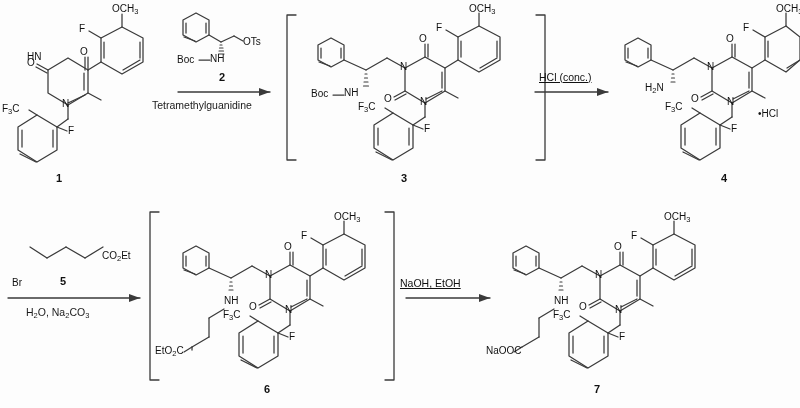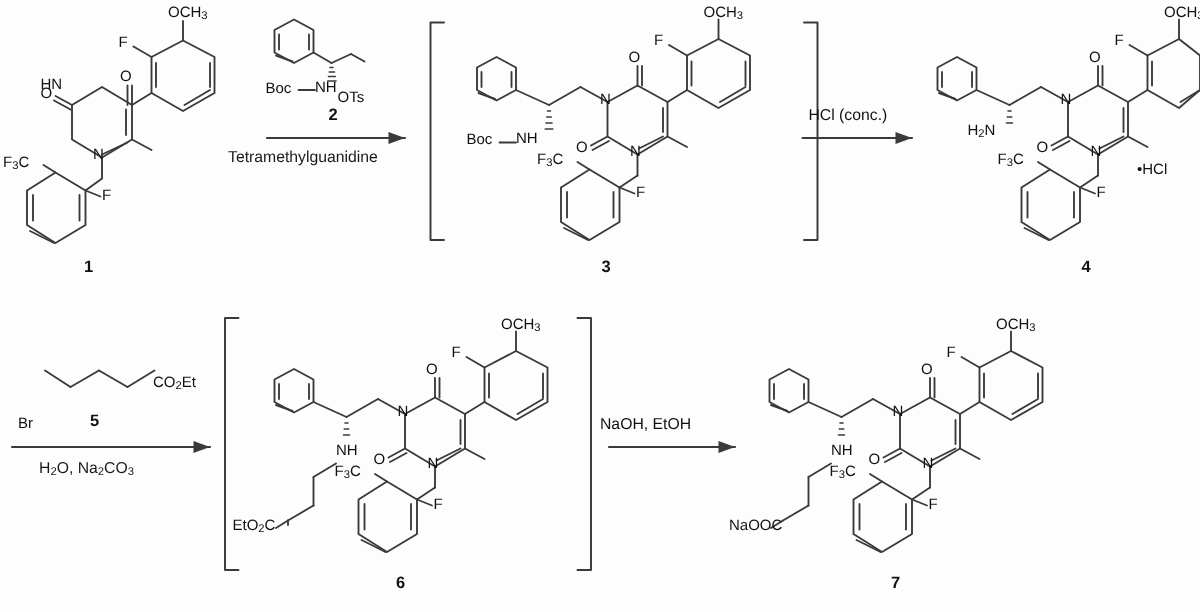--- a/index.html
+++ b/index.html
@@ -7,21 +7,21 @@
   body{
     width:800px;height:408px;position:relative;overflow:hidden;
     font-family:"Liberation Sans",sans-serif;
     color:#1a1a1a;
     background:#fdfdfd;
   }
   .scheme{position:absolute;left:0;top:0;width:800px;height:391px;}
   svg{display:block;position:absolute;left:0;top:0;}
   .lbl{position:absolute;font-family:"Liberation Sans",sans-serif;white-space:nowrap;}
   .cmpd-num{font-weight:bold;font-size:11px;color:#111;}
-  .cond{font-size:10.5px;color:#111;}
+  .cond{font-size:10.5px;color:#111;text-decoration:underline;}
   .atom{font-size:10px;color:#111;}
   sub{font-size:7.5px;vertical-align:-0.2em;}
   .arrow-label-top{font-size:10.5px;}
   .arrow-label-bot{font-size:10.5px;}
 </style>
 </head>
 <body>
 
 <div class="scheme">
 
@@ -312,21 +312,21 @@
 <span class="lbl atom" style="left:79px;top:23px;">F</span>
 <span class="lbl atom" style="left:27px;top:51px;">HN</span>
 <span class="lbl atom" style="left:80px;top:46px;">O</span>
 <span class="lbl atom" style="left:26px;top:56px;"></span>
 <span class="lbl atom" style="left:27px;top:57px;">O</span>
 <span class="lbl atom" style="left:62px;top:98px;">N</span>
 <span class="lbl atom" style="left:2px;top:103px;"><span>F</span><sub>3</sub><span>C</span></span>
 <span class="lbl atom" style="left:68px;top:125px;">F</span>
 <span class="lbl cmpd-num" style="left:56px;top:172px;">1</span>
 
-<span class="lbl atom" style="left:225px;top:36px;margin-top:24px;">OTs</span>
+<span class="lbl atom" style="left:243px;top:36px;">OTs</span>
 <span class="lbl atom" style="left:177px;top:54px;">Boc</span>
 <span class="lbl atom" style="left:210px;top:53px;">NH</span>
 <span class="lbl cmpd-num" style="left:219px;top:71px;">2</span>
 <span class="lbl arrow-label-bot" style="left:152px;top:99px;">Tetramethylguanidine</span>
 
 <span class="lbl atom" style="left:469px;top:3px;"><span>OCH</span><sub>3</sub></span>
 <span class="lbl atom" style="left:436px;top:22px;">F</span>
 <span class="lbl atom" style="left:311px;top:88px;">Boc</span>
 <span class="lbl atom" style="left:344px;top:87px;">NH</span>
 <span class="lbl atom" style="left:419px;top:33px;">O</span>

